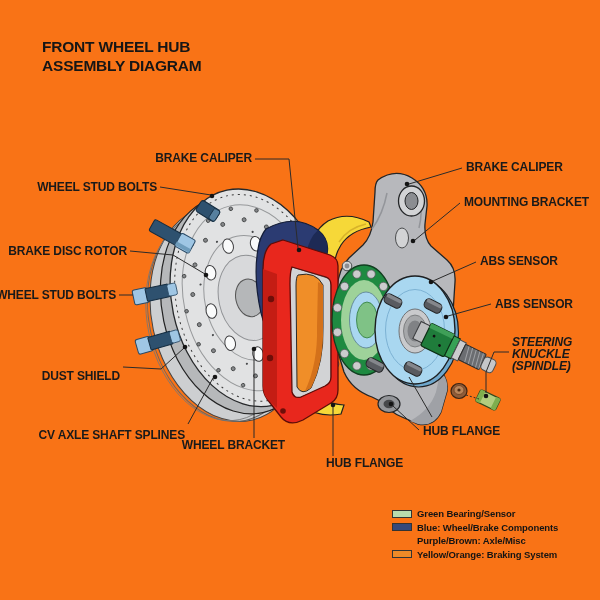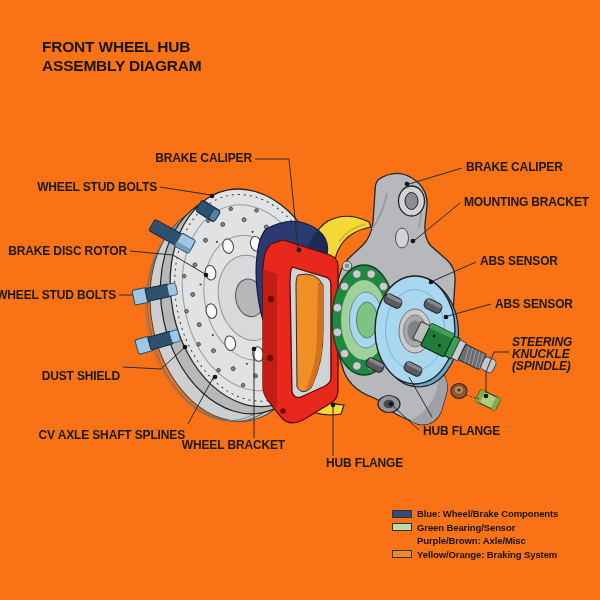--- a/index.html
+++ b/index.html
@@ -286,26 +286,26 @@
       <div class="callout" style="left: 480px; top: 255px;">ABS SENSOR</div>
       <div class="callout" style="left: 495px; top: 298px;">ABS SENSOR</div>
       <div class="callout" style="left: 512px; top: 336px; font-style: italic;">STEERING
 KNUCKLE
 (SPINDLE)</div>
       <div class="callout" style="left: 423px; top: 425px;">HUB FLANGE</div>
     </div>
 
   <div id="legend">
       <div class="legend-row">
+        <span class="legend-swatch" style="background: rgb(185, 220, 174);"></span>
+        <span class="legend-label">Green Bearing/Sensor</span>
+      </div>
+      <div class="legend-row">
         <span class="legend-swatch" style="background: rgb(53, 73, 123);"></span>
         <span class="legend-label">Blue: Wheel/Brake Components</span>
-      </div>
-      <div class="legend-row">
-        <span class="legend-swatch" style="background: rgb(185, 220, 174);"></span>
-        <span class="legend-label">Green Bearing/Sensor</span>
       </div>
       <div class="legend-row">
         <span class="legend-swatch" style="visibility: hidden;"></span>
         <span class="legend-label">Purple/Brown: Axle/Misc</span>
       </div>
       <div class="legend-row">
         <span class="legend-swatch" style="background: rgb(238, 138, 40);"></span>
         <span class="legend-label">Yellow/Orange: Braking System</span>
       </div>
     </div>

